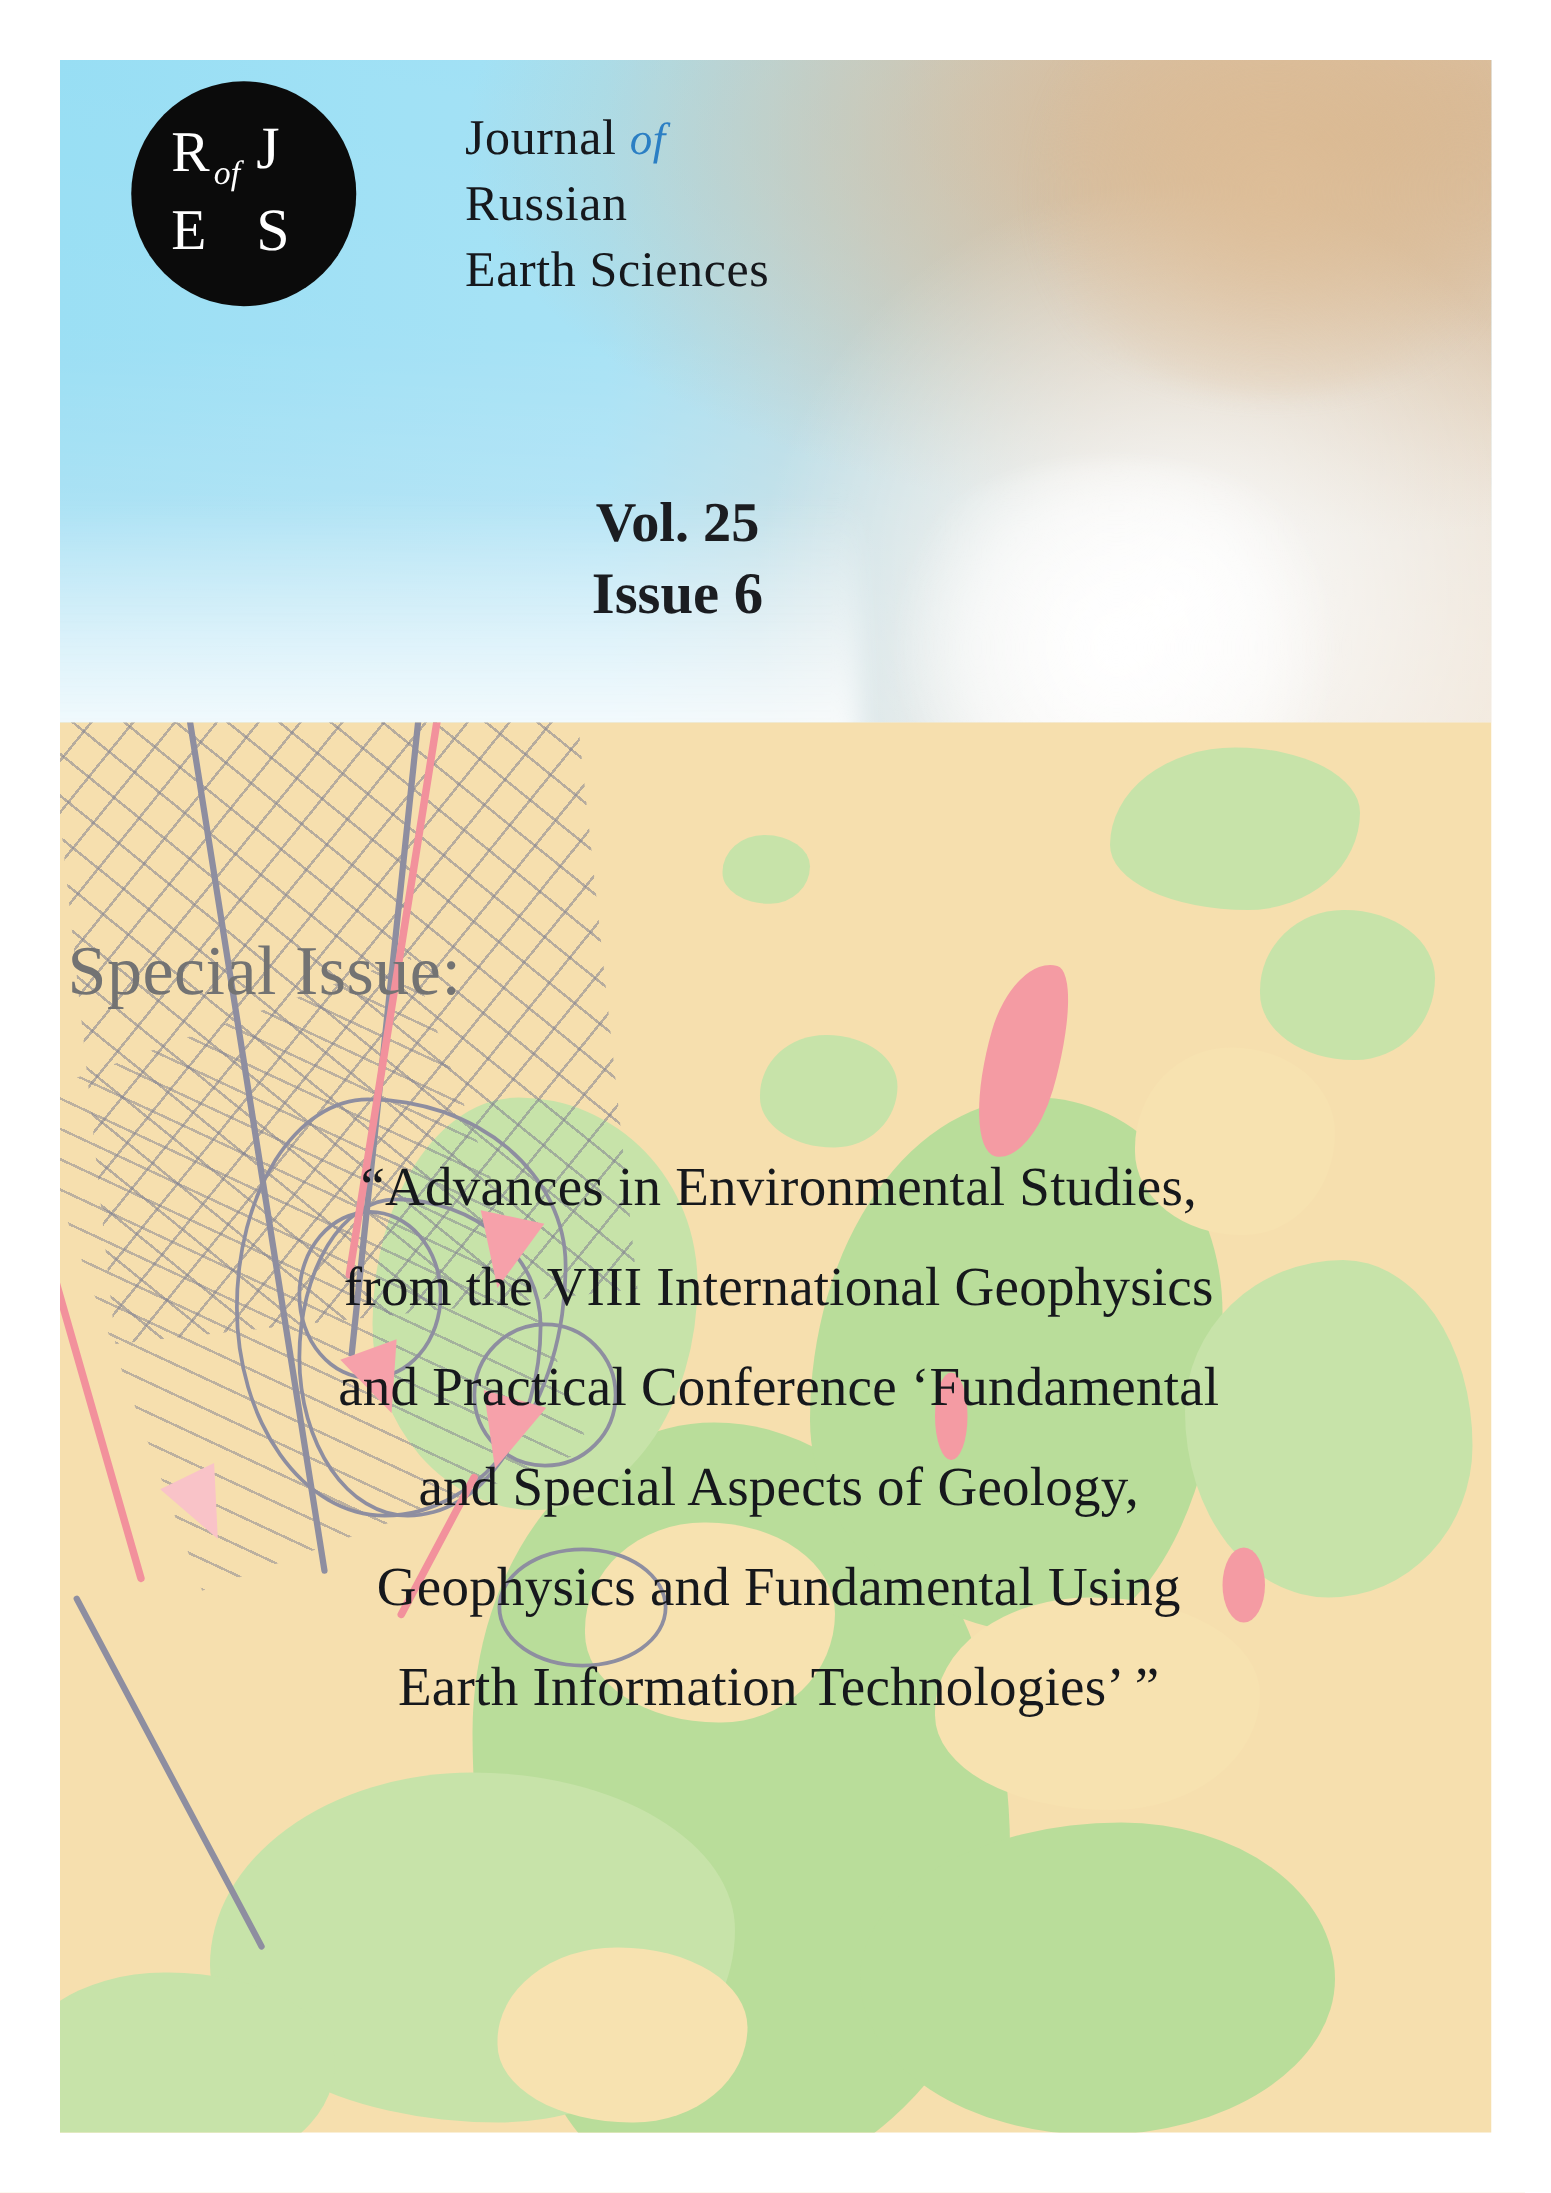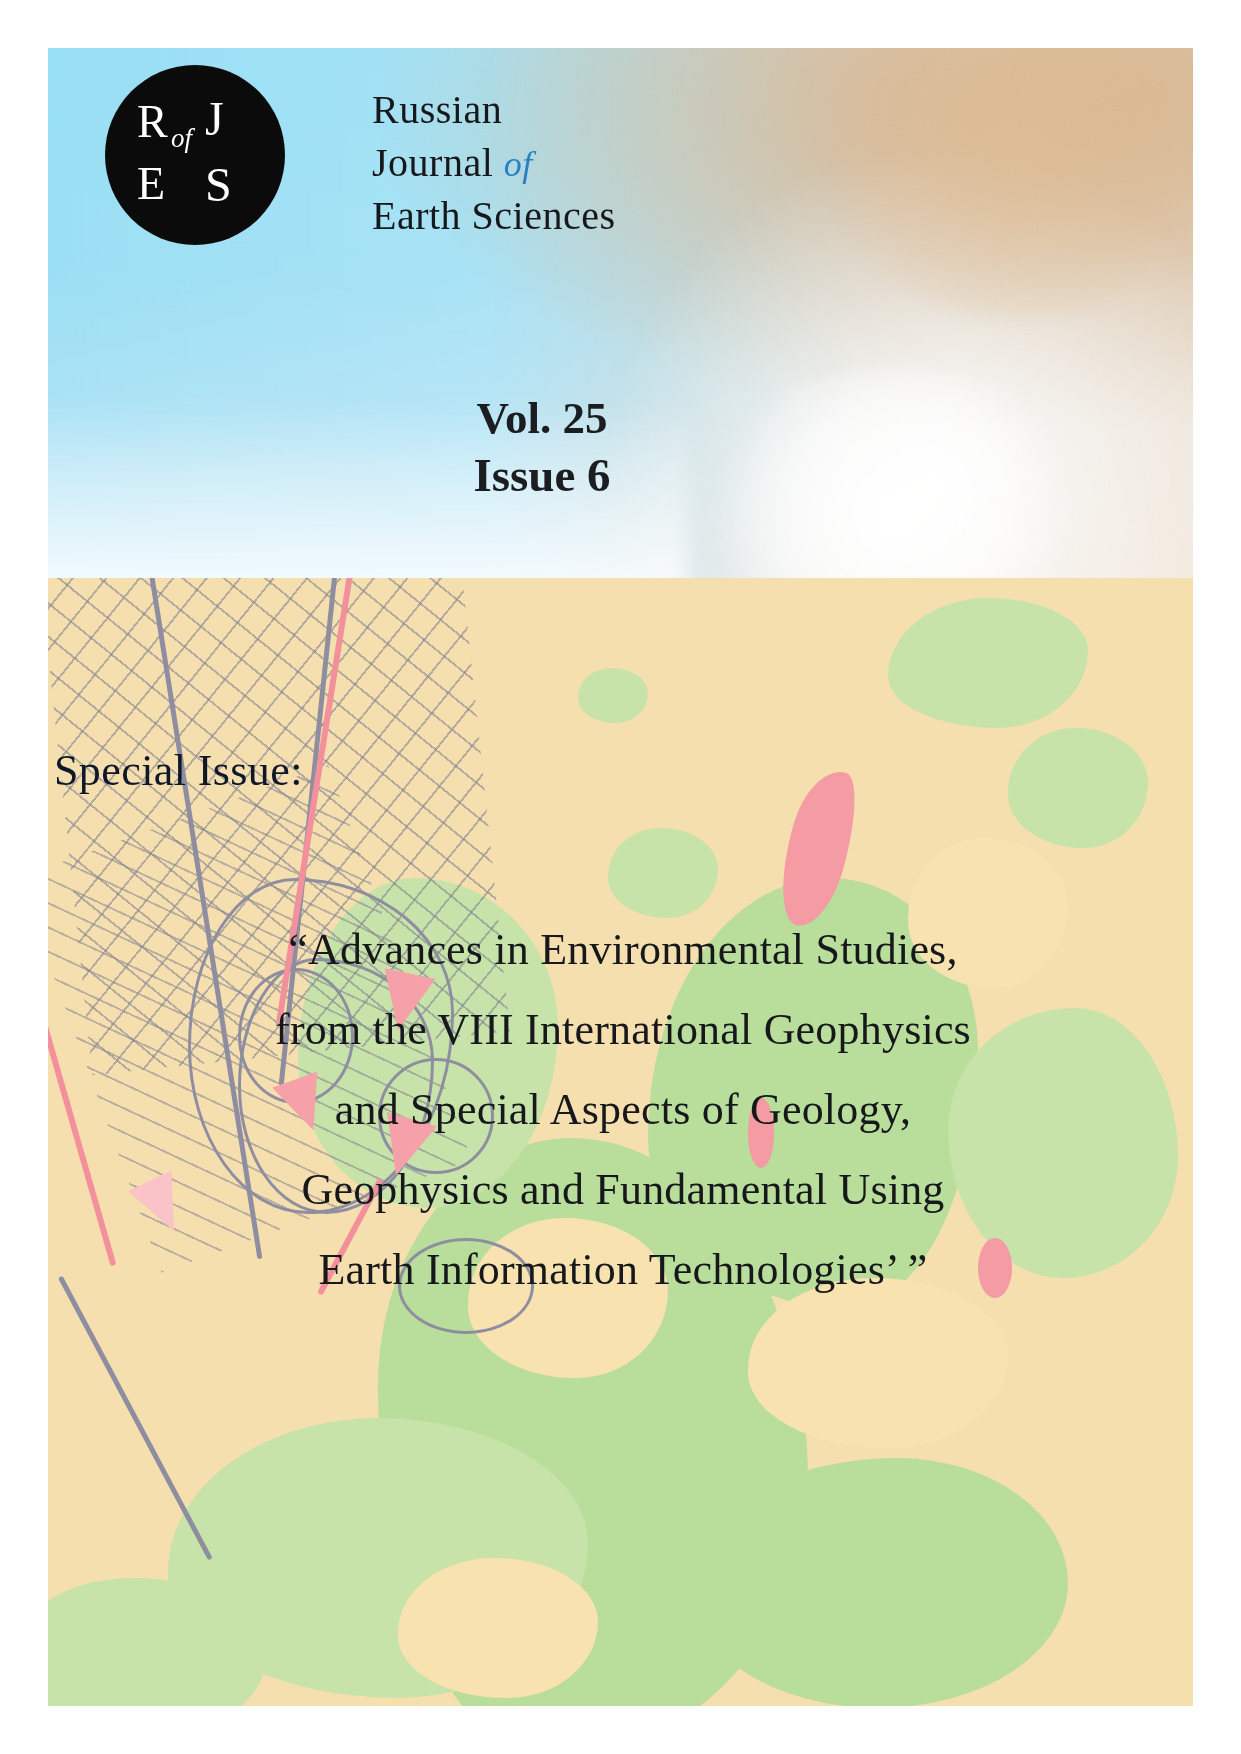--- a/index.html
+++ b/index.html
@@ -177,22 +177,22 @@
   .arrow {
     position: absolute;
     width: 0; height: 0;
   }
 
   
   .special-issue {
     position: absolute;
     left: 54px;
     top: 745px;
-    font-size: 44px;
-    color: #0f172a;
+    font-size: 56px;
+    color: #737373;
     letter-spacing: 0.4px;
   }
   .title-block {
     position: absolute;
     left: 118px;
     top: 910px;
     width: 1010px;
     color: #16181c;
   }
   .title-block .tline {
@@ -217,25 +217,25 @@
   <div class="logo">
     <span class="l-r">R</span>
     <span class="l-j">J</span>
     <span class="l-of">of</span>
     <span class="l-e">E</span>
     <span class="l-s">S</span>
   </div>
 
   <div class="journal-title">
     <div class="line">
-      <span class="smallcaps-first">Russian</span>
+      <span class="smallcaps-first">Journal</span>
+      <span class="of-blue">of</span>
     </div>
     <div class="line">
-      <span class="smallcaps-first">Journal</span>
-      <span class="of-blue">of</span>
+      <span class="smallcaps-first">Russian</span>
     </div>
     <div class="line">
       <span class="smallcaps-first">Earth Sciences</span>
     </div>
   </div>
 
   <div class="volume-block">
     <div class="vol">Vol. 25</div>
     <div class="iss">Issue 6</div>
   </div>
@@ -288,18 +288,19 @@
 
       <div style="position:absolute; left:0; top:120px; width:560px; height:120px; background:linear-gradient(to bottom, rgba(246,223,174,0) 0%, rgba(246,223,174,0.0) 100%);"></div>
     </div>
   </div>
 
   <div class="special-issue">Special Issue:</div>
 
   <div class="title-block">
     <div class="tline">“Advances in Environmental Studies,</div>
     <div class="tline">from  the VIII International Geophysics</div>
+    <div class="tline">and Practical    Conference ‘Fundamental</div>
     <div class="tline">and Special Aspects of Geology,</div>
     <div class="tline">Geophysics and Fundamental Using</div>
     <div class="tline">Earth Information Technologies’ ”</div>
   </div>
 
 </div>
 
 </body></html>

